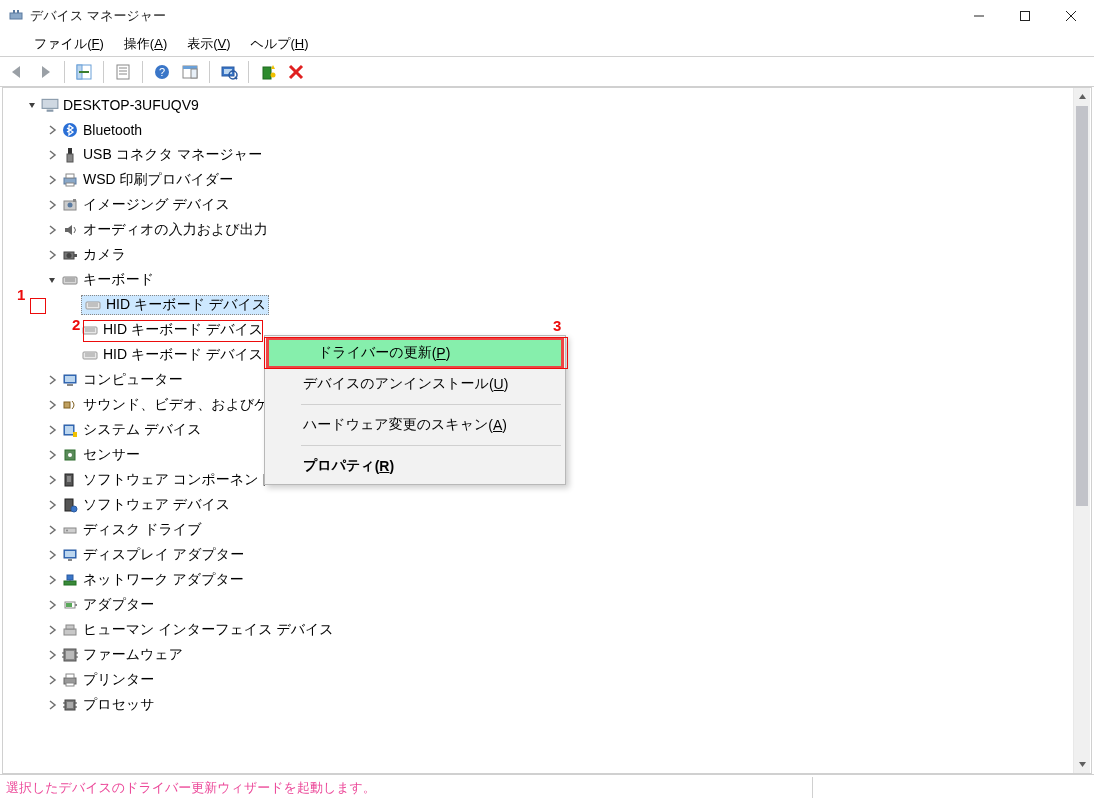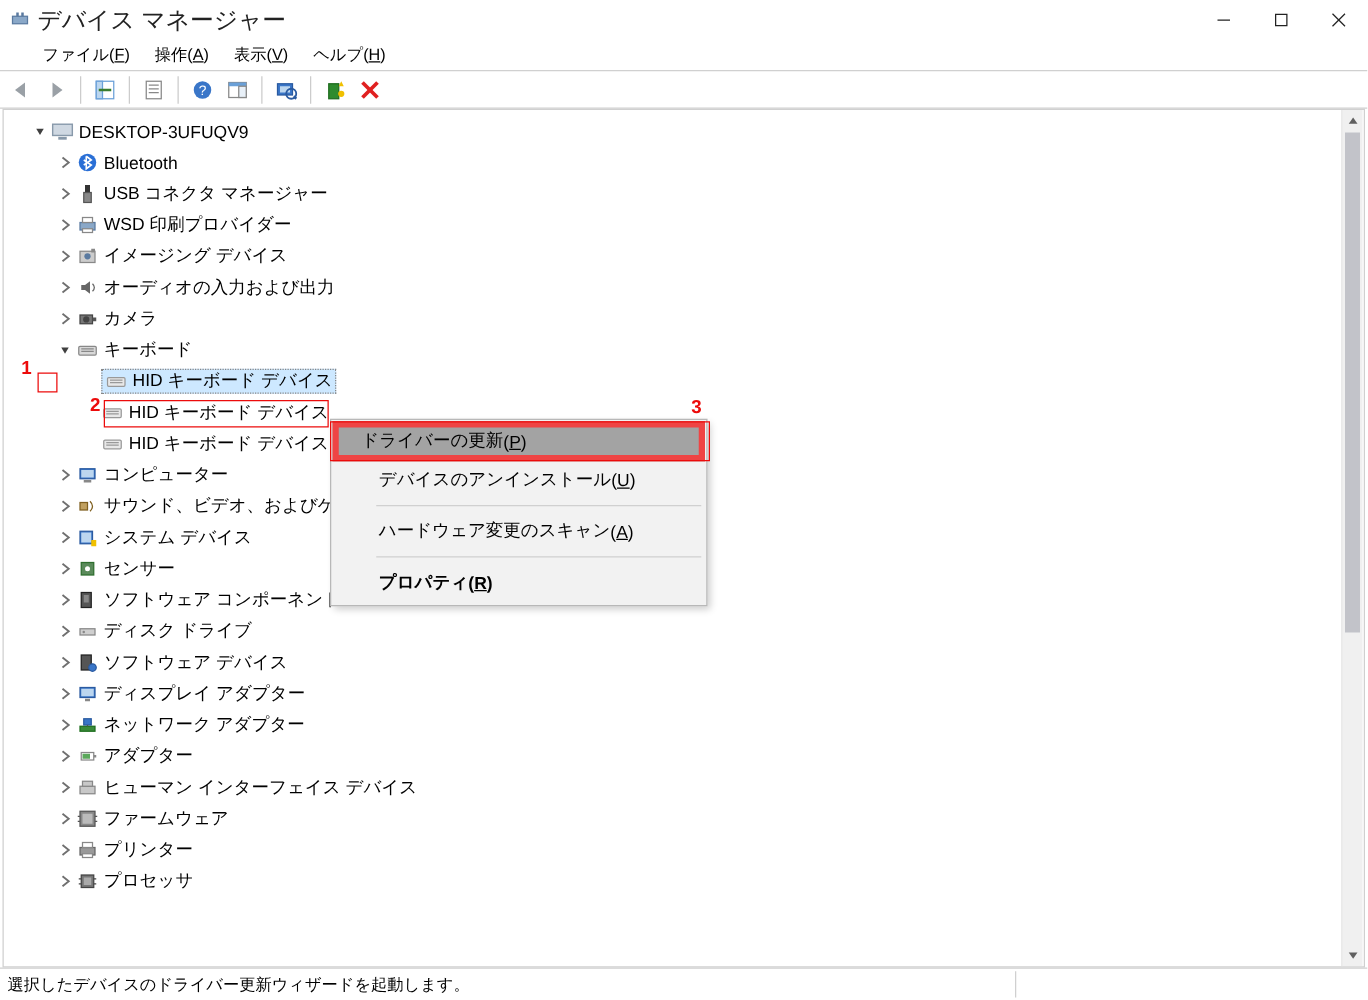--- a/index.html
+++ b/index.html
@@ -17,21 +17,21 @@
     height: 32px;
     display: flex;
     align-items: center;
     padding-left: 8px;
     border-bottom: 1px solid #fff;
   }
   .titlebar .icon {
     width: 16px; height: 16px; margin-right: 6px;
     display: inline-flex; align-items: center; justify-content: center;
   }
-  .titlebar .title { flex: 1; font-size: 19px; color: #222; }
+  .titlebar .title { flex: 1; font-size: 13px; color: #222; }
   .win-controls { display: flex; }
   .win-btn {
     width: 46px; height: 32px;
     display: flex; align-items: center; justify-content: center;
     color: #222;
   }
   .win-btn svg { width: 12px; height: 12px; stroke: #222; stroke-width: 1; fill: none; }
 
   
   .menubar {
@@ -150,41 +150,41 @@
   }
   .ctx-item {
     height: 32px;
     display: flex;
     align-items: center;
     padding-left: 36px;
     font-size: 14px;
     position: relative;
   }
   .ctx-item.hovered {
-    background: #a3a3a3;
-    border: 5px solid #ef4444;
+    background: #86efac;
+    border: 3px solid #ef4444;
     margin: -1px;
-    padding-left: 18px;
+    padding-left: 49px;
   }
   .ctx-sep {
     height: 1px;
     margin: 4px 2px 4px 34px;
     background: #d0d0d0;
   }
   .ctx-item .ul { text-decoration: underline; }
 
   
   .statusbar {
     height: 26px;
     border-top: 1px solid #d0d0d0;
     display: flex;
     align-items: center;
     padding-left: 6px;
     font-size: 13px;
-    color: #000000;
+    color: #ec4899;
     position: relative;
   }
   .statusbar .status-sep {
     position: absolute;
     left: 812px; top: 2px; bottom: 2px;
     width: 1px; background: #d0d0d0;
   }
 
   
   .anno {
@@ -589,41 +589,41 @@
         <div class="tree-row">
           <span class="pad"></span>
           <span class="pad"></span>
           <span class="exp">
             <svg width="10" height="10" viewBox="0 0 10 10">
               <path d="M3 1 L8 5 L3 9" fill="none" stroke="#707070" stroke-width="1.5"></path>
             </svg>
           </span>
           <span class="icon">
             <svg class="ic" width="16" height="16" viewBox="0 0 16 16">
+              <rect x="3" y="2" width="8" height="12" fill="#555" stroke="#222"></rect>
+              <circle cx="12" cy="12" r="3" fill="#3a76c8" stroke="#2a5aa0"></circle>
+            </svg>
+          </span>
+          <span class="label">ソフトウェア デバイス</span>
+        </div>
+        <div class="tree-row">
+          <span class="pad"></span>
+          <span class="pad"></span>
+          <span class="exp">
+            <svg width="10" height="10" viewBox="0 0 10 10">
+              <path d="M3 1 L8 5 L3 9" fill="none" stroke="#707070" stroke-width="1.5"></path>
+            </svg>
+          </span>
+          <span class="icon">
+            <svg class="ic" width="16" height="16" viewBox="0 0 16 16">
               <rect x="2" y="6" width="12" height="5" fill="#cfcfcf" stroke="#888"></rect>
               <circle cx="5" cy="8.5" r="1" fill="#888"></circle>
             </svg>
           </span>
           <span class="label">ディスク ドライブ</span>
-        </div>
-        <div class="tree-row">
-          <span class="pad"></span>
-          <span class="pad"></span>
-          <span class="exp">
-            <svg width="10" height="10" viewBox="0 0 10 10">
-              <path d="M3 1 L8 5 L3 9" fill="none" stroke="#707070" stroke-width="1.5"></path>
-            </svg>
-          </span>
-          <span class="icon">
-            <svg class="ic" width="16" height="16" viewBox="0 0 16 16">
-              <rect x="3" y="2" width="8" height="12" fill="#555" stroke="#222"></rect>
-              <circle cx="12" cy="12" r="3" fill="#3a76c8" stroke="#2a5aa0"></circle>
-            </svg>
-          </span>
-          <span class="label">ソフトウェア デバイス</span>
         </div>
         <div class="tree-row">
           <span class="pad"></span>
           <span class="pad"></span>
           <span class="exp">
             <svg width="10" height="10" viewBox="0 0 10 10">
               <path d="M3 1 L8 5 L3 9" fill="none" stroke="#707070" stroke-width="1.5"></path>
             </svg>
           </span>
           <span class="icon">

